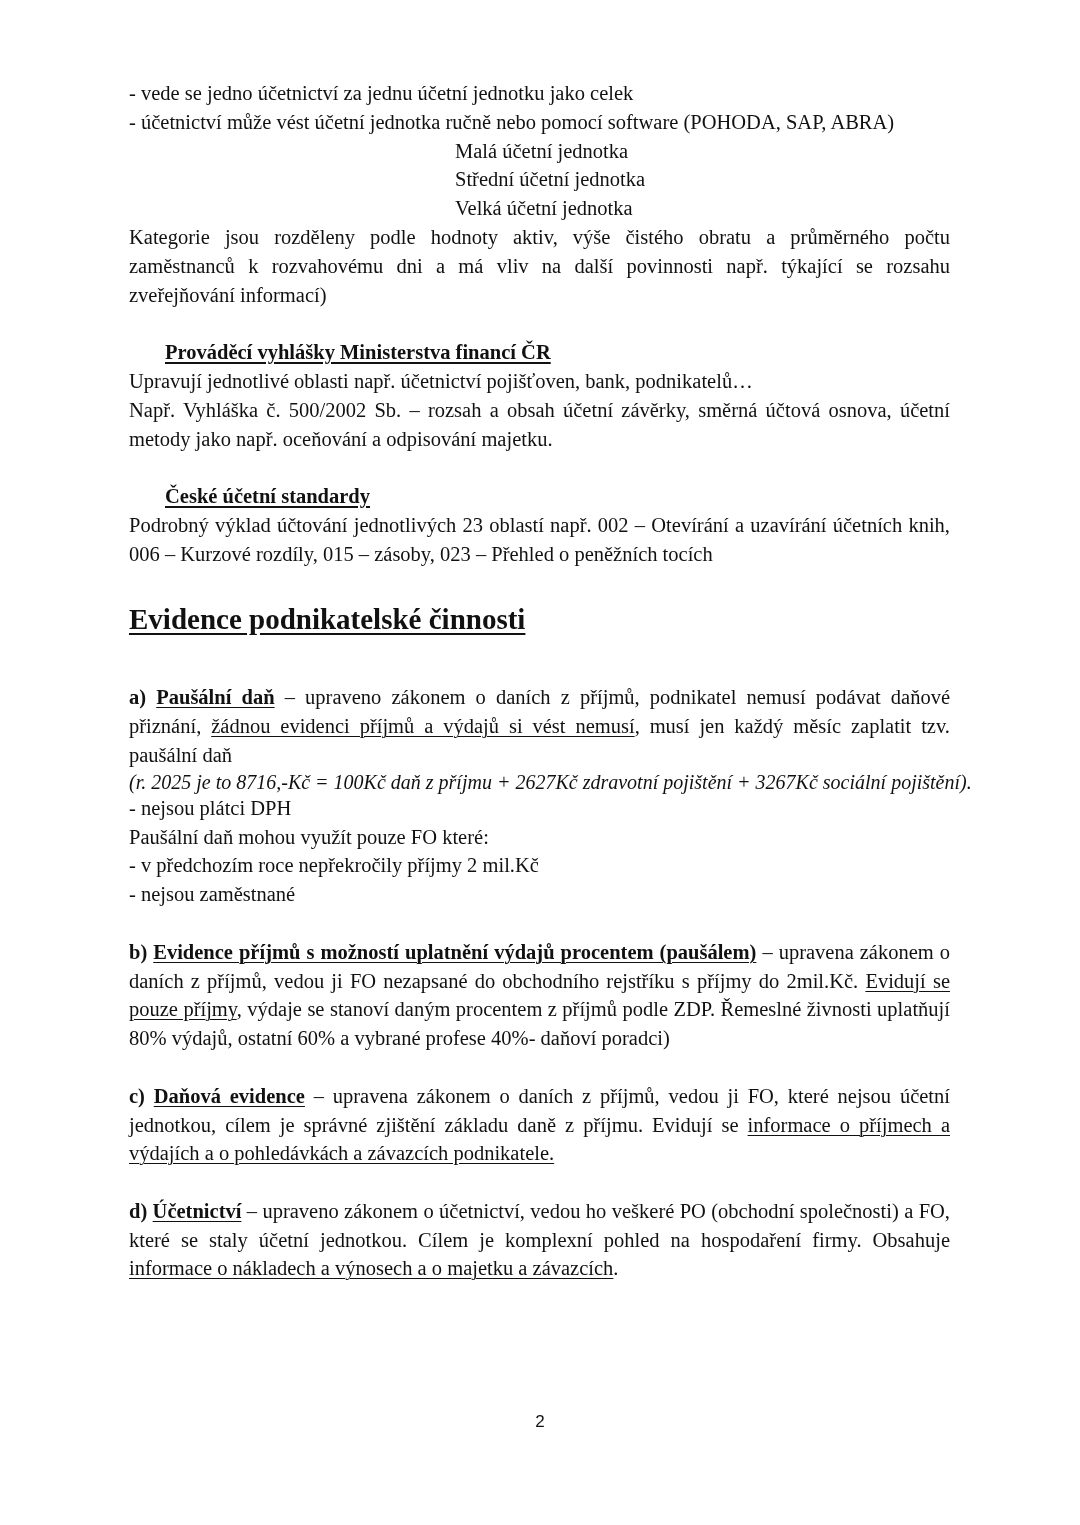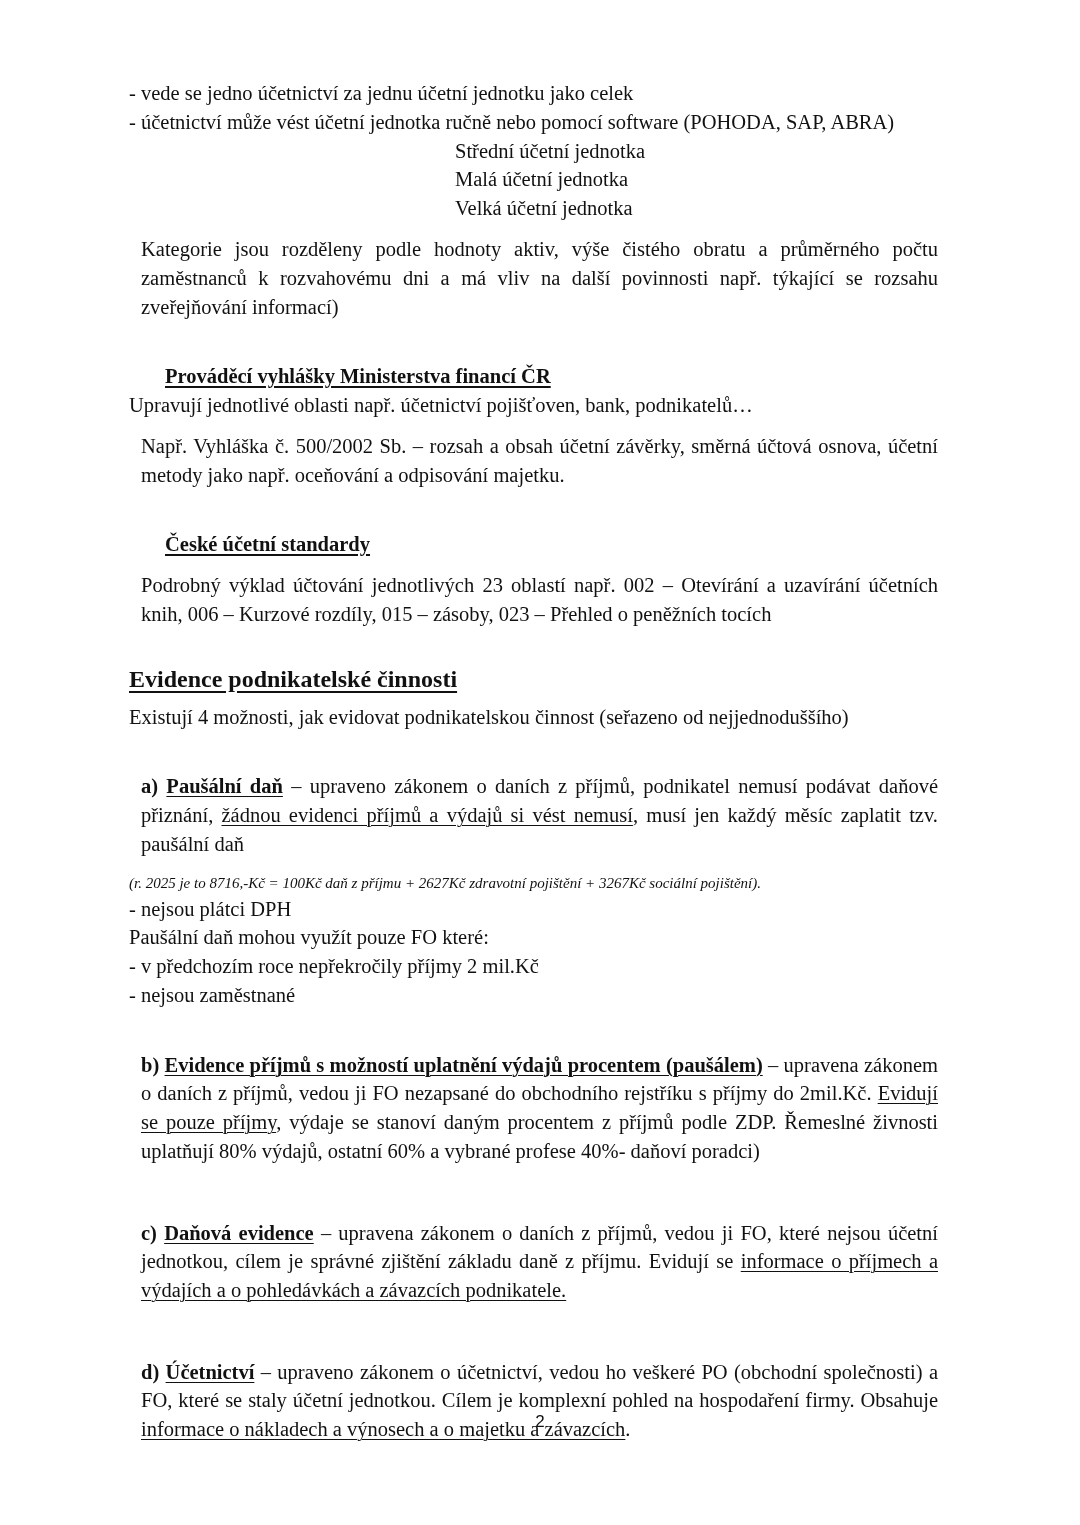--- a/index.html
+++ b/index.html
@@ -12,52 +12,51 @@
       font-size: 20.5px; line-height: 28.8px;
     }
     .line { white-space: nowrap; }
     .just-last { text-align: justify; }
     .indent-cat { padding-left: 326px; }
     .gap1 { height: 28.8px; }
     .u { text-decoration: underline; text-underline-offset: 3px; text-decoration-thickness: 1px; }
     .b { font-weight: bold; }
     .sec-heading { font-weight: bold; text-decoration: underline; text-underline-offset: 3px; margin-left: 36px; }
     .main-heading {
-      font-size: 24px; font-weight: bold; text-decoration: underline;
-      text-underline-offset: 4px; line-height: 32px; margin-top: 34px; margin-bottom: 8px;
+      font-size: 29px; font-weight: bold; text-decoration: underline;
+      text-underline-offset: 4px; line-height: 32px; margin-top: 34px; margin-bottom: 20px;
     }
-    .note { font-style: italic; font-size: 15px; line-height: 24px; white-space: nowrap; }
-    .para { margin: 12px; }
+    .note { font-style: italic; font-size: 20px; line-height: 24px; white-space: nowrap; }
+    .para { margin: 0; }
     .page-num {
       position: absolute; top: 1412px; left: 0; width: 1080px; text-align: center;
       font-family: "Liberation Sans", sans-serif; font-size: 17px;
     }
   </style>
 </head>
 <body>
 
 <div class="page">
   <div class="line">- vede se jedno účetnictví za jednu účetní jednotku jako celek</div>
   <div class="line">- účetnictví může vést účetní jednotka ručně nebo pomocí software (POHODA, SAP, ABRA)</div>
+  <div class="line indent-cat">Malá účetní jednotka</div>
   <div class="line indent-cat">Střední účetní jednotka</div>
-  <div class="line indent-cat">Malá účetní jednotka</div>
   <div class="line indent-cat">Velká účetní jednotka</div>
   <p class="para just-last">Kategorie jsou rozděleny podle hodnoty aktiv, výše čistého obratu a průměrného počtu zaměstnanců k rozvahovému dni a má vliv na další povinnosti např. týkající se rozsahu zveřejňování informací)</p>
 
   <div class="gap1"></div>
   <div class="sec-heading">Prováděcí vyhlášky Ministerstva financí ČR</div>
   <div class="line">Upravují jednotlivé oblasti např. účetnictví pojišťoven, bank, podnikatelů…</div>
   <p class="para just-last">Např. Vyhláška č. 500/2002 Sb. – rozsah a obsah účetní závěrky, směrná účtová osnova, účetní metody jako např. oceňování a odpisování majetku.</p>
 
   <div class="gap1"></div>
   <div class="sec-heading">České účetní standardy</div>
   <p class="para just-last">Podrobný výklad účtování jednotlivých 23 oblastí např. 002 – Otevírání a uzavírání účetních knih, 006 – Kurzové rozdíly, 015 – zásoby, 023 – Přehled o peněžních tocích</p>
 
   <div class="main-heading">Evidence podnikatelské činnosti</div>
-  <div class="line">Existují 4 možnosti, jak evidovat podnikatelskou činnost (seřazeno od nejjednoduššího)</div>
 
   <div class="gap1"></div>
   <p class="para just-last"><span class="b">a) </span><span class="b u">Paušální daň</span><span> – upraveno zákonem o daních z příjmů, podnikatel nemusí podávat daňové přiznání, </span><span class="u">žádnou evidenci příjmů a výdajů si vést nemusí</span><span>, musí jen každý měsíc zaplatit tzv. paušální daň</span></p>
   <div class="note">(r. 2025 je to 8716,-Kč = 100Kč daň z příjmu + 2627Kč zdravotní pojištění + 3267Kč sociální pojištění).</div>
   <div class="line">- nejsou plátci DPH</div>
   <div class="line">Paušální daň mohou využít pouze FO které:</div>
   <div class="line">- v předchozím roce nepřekročily příjmy 2 mil.Kč</div>
   <div class="line">- nejsou zaměstnané</div>
 
   <div class="gap1"></div>

